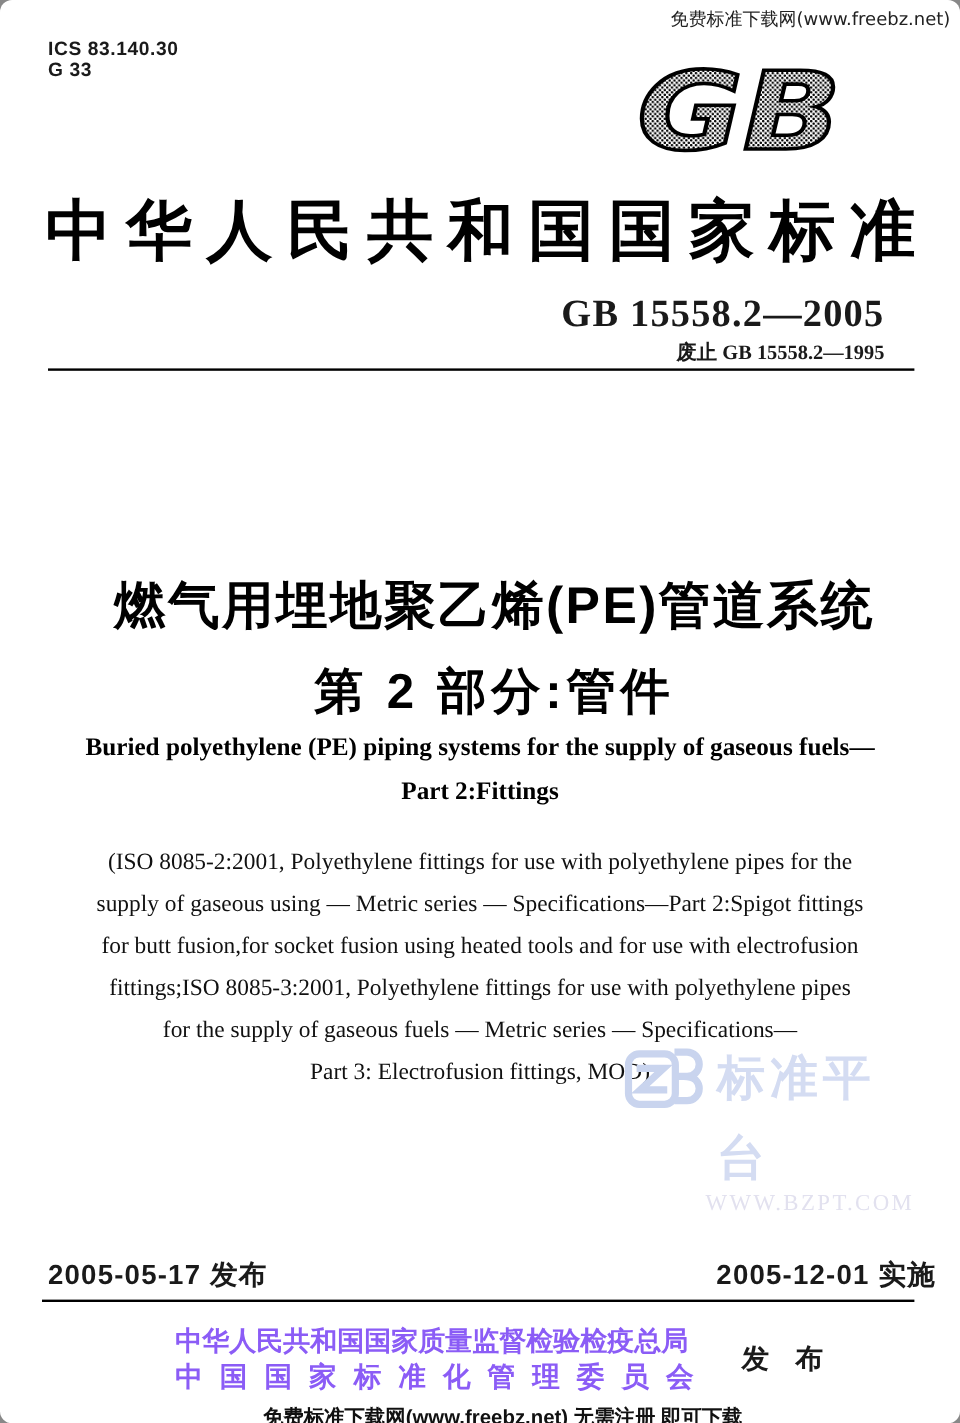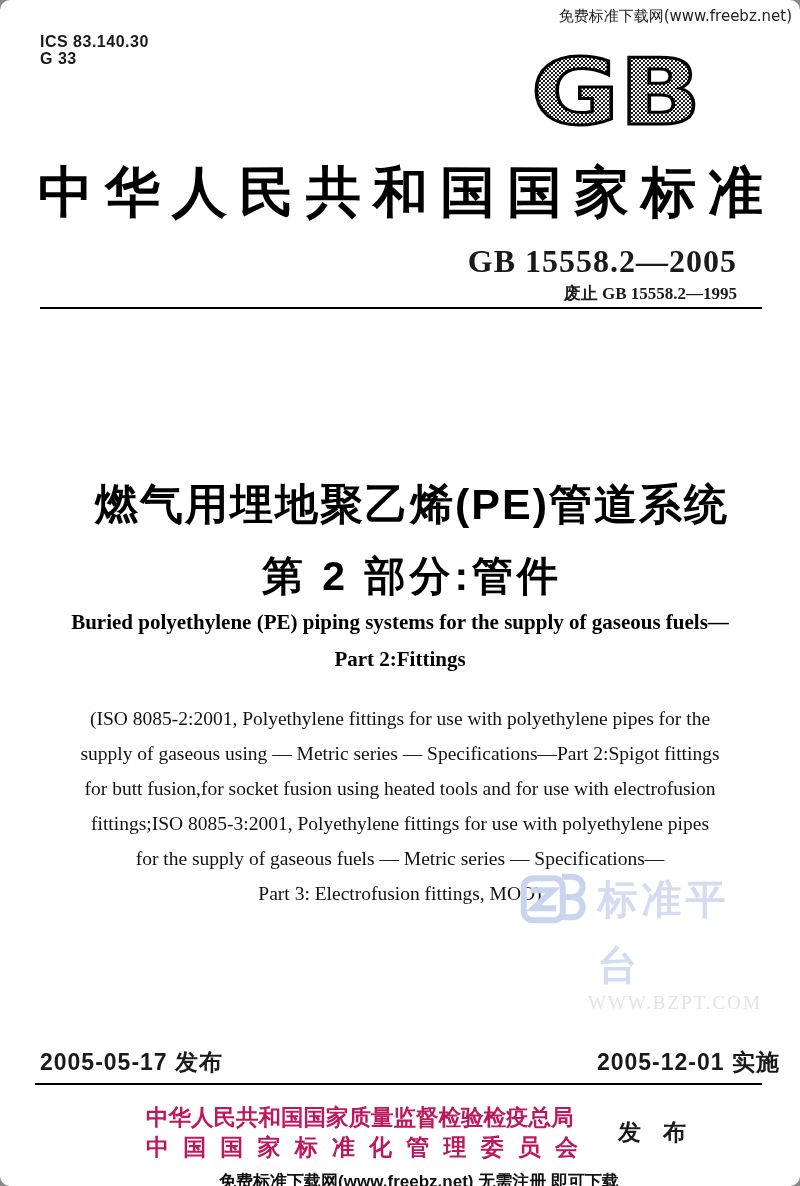--- a/index.html
+++ b/index.html
@@ -10,21 +10,21 @@
     border-radius:10px;
   }
   
   .wm-top{
     position:absolute;top:7px;right:8px;font-size:15px;color:#222;
     font-family:"DejaVu Sans",sans-serif;
   }
   
   .ics{position:absolute;top:33px;left:40px;font-weight:bold;font-size:16px;line-height:17px;letter-spacing:.5px;}
   
-  .gb-logo{position:absolute;top:44px;left:527px;}
+  .gb-logo{position:absolute;top:44px;left:527px;font-style:italic;}
   
   .std-title{
     position:absolute;top:156px;left:38px;width:730px;
     font-family:"Liberation Serif","DejaVu Serif",serif;font-weight:900;
     font-size:55px;letter-spacing:12px;white-space:nowrap;color:#000;
   }
   
   .std-num{position:absolute;top:243px;right:63px;text-align:right;}
   .std-num .num{font-size:32px;font-weight:bold;letter-spacing:1px;font-family:"Liberation Serif","DejaVu Serif",serif;}
   .std-num .old{font-size:17px;margin-top:2px;font-family:"Liberation Serif","DejaVu Serif",serif;font-weight:600;}
@@ -49,21 +49,21 @@
   .iso-note div{line-height:35px;}
   
   .wm-center{position:absolute;top:866px;left:520px;width:230px;}
   .wm-center .row{display:flex;align-items:flex-start;}
   .wm-center .name{font-size:40px;font-weight:bold;letter-spacing:4px;margin-left:10px;line-height:66px;}
   .wm-center .url{font-size:19px;letter-spacing:2px;margin:-6px 0 0 68px;font-family:Liberation Serif, serif;}
   
   .date-issue{position:absolute;top:1047px;left:40px;font-size:23px;font-weight:bold;letter-spacing:1px;}
   .date-impl{position:absolute;top:1047px;right:20px;font-size:23px;font-weight:bold;letter-spacing:1px;}
   
-  .publisher{position:absolute;top:1103px;left:146px;width:432px;color:#be185d;}
+  .publisher{position:absolute;top:1103px;left:146px;width:432px;color:#8b5cf6;}
   .publisher .p1{
     font-family:"Liberation Serif","DejaVu Serif",serif;font-weight:900;font-size:22.5px;
     white-space:nowrap;line-height:30px;
   }
   .publisher .p2{
     font-family:"Liberation Serif","DejaVu Serif",serif;font-weight:900;font-size:23px;
     text-align:justify;text-align-last:justify;line-height:30px;
   }
   .release{position:absolute;top:1117px;left:618px;font-size:23px;font-weight:bold;letter-spacing:22px;white-space:nowrap;}
   

